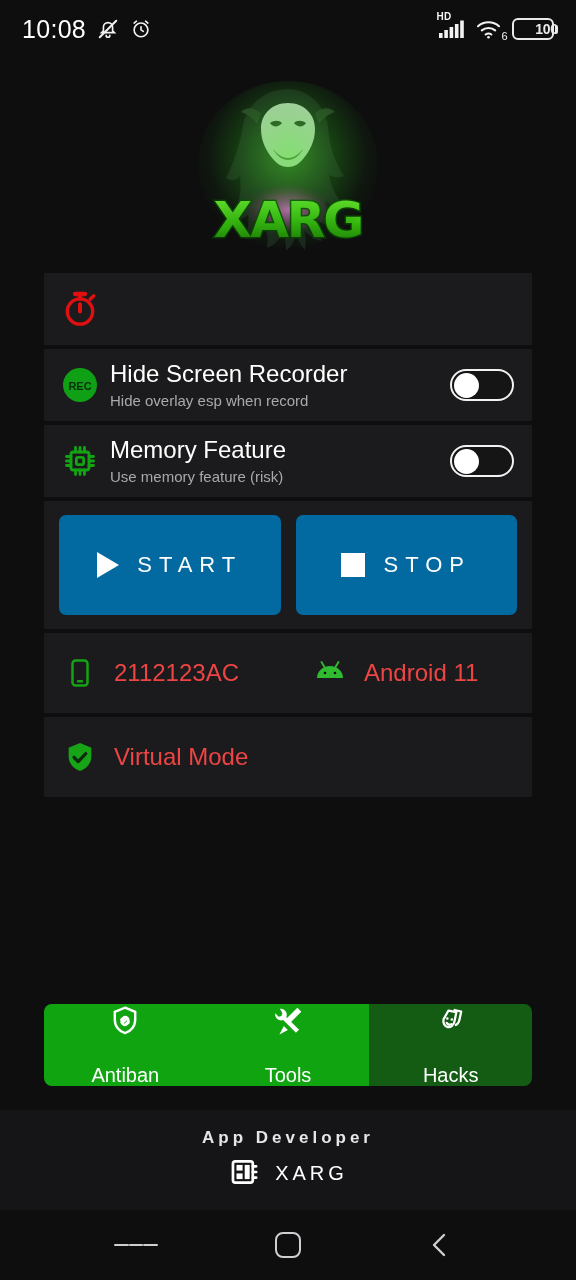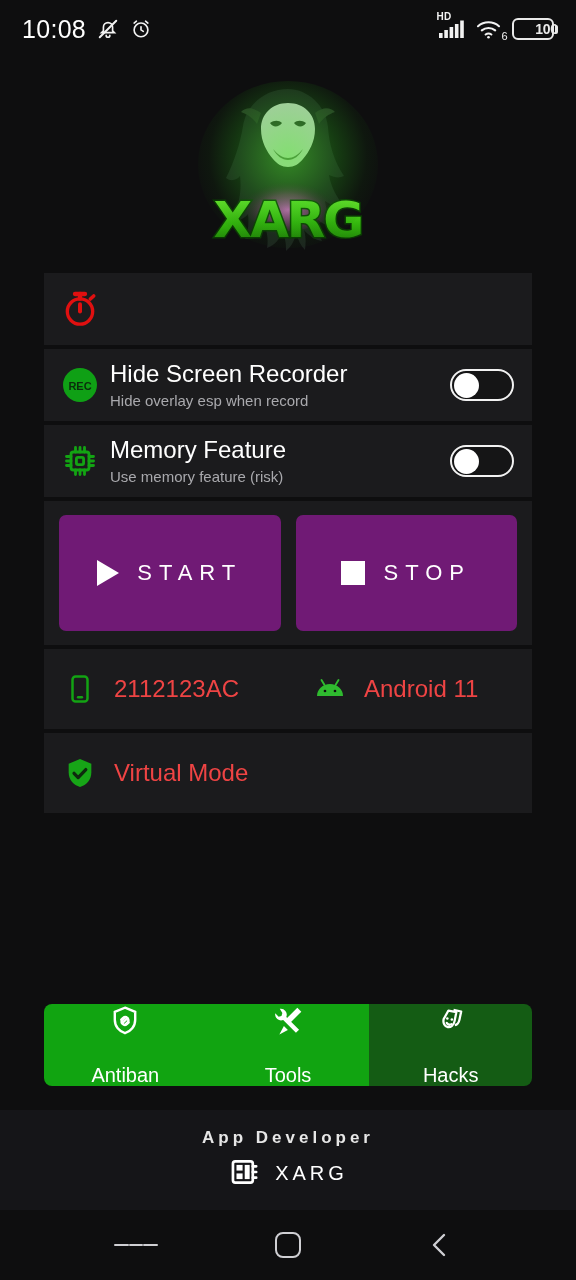--- a/index.html
+++ b/index.html
@@ -41,29 +41,29 @@
   .row-toggle { height:72px; display:flex; align-items:center; padding:0 18px 0 12px; }
   .row-icon { width:48px; display:flex; align-items:center; justify-content:center; flex:0 0 48px; }
   .row-texts { flex:1 1 auto; padding-left:6px; }
   .row-title { font-size:24px; color:#fff; line-height:1.08; font-weight:400; }
   .row-sub { font-size:15px; color:#a9a9ad; margin-top:5px; }
   .toggle { width:64px; height:32px; border:2.5px solid #f2f2f2; border-radius:18px; background:#151516; position:relative; flex:0 0 64px; }
   .toggle .knob { position:absolute; top:2px; left:2px; width:25px; height:25px; border-radius:50%; background:#fff; }
 
   
   .btn-card { display:flex; gap:15px; padding:14px 15px; }
-  .big-btn { flex:1 1 0; height:116px; background:#701a75; border-radius:7px; display:flex; align-items:center; justify-content:center; gap:18px; color:#fff; }
+  .big-btn { flex:1 1 0; height:100px; background:#0369a1; border-radius:7px; display:flex; align-items:center; justify-content:center; gap:18px; color:#fff; }
   .big-btn .lbl { font-size:22px; letter-spacing:7px; font-weight:400; }
   .tri { width:0; height:0; border-left:22px solid #fff; border-top:13px solid transparent; border-bottom:13px solid transparent; }
   .sq { width:24px; height:24px; background:#fff; }
 
   
   .info-row { height:80px; display:flex; align-items:center; padding-left:12px; }
   .info-left { display:flex; align-items:center; width:250px; }
-  .info-right { display:flex; align-items:flex-end; }
+  .info-right { display:flex; align-items:flex-start; }
   .info-txt { font-size:24px; color:#ef4444; padding-left:10px; }
 
   .spacer { flex:1 1 auto; }
 
   
   .bottom-nav { display:flex; margin:0 44px; border-radius:8px; overflow:hidden; }
   .nav-btn { flex:1 1 0; height:82px; display:flex; flex-direction:column; align-items:center; justify-content:center; gap:22px; background:#11a411; }
   .nav-btn.selected { background:#145c14; }
   .nav-btn .nav-lbl { font-size:20px; color:#fff; }
 

